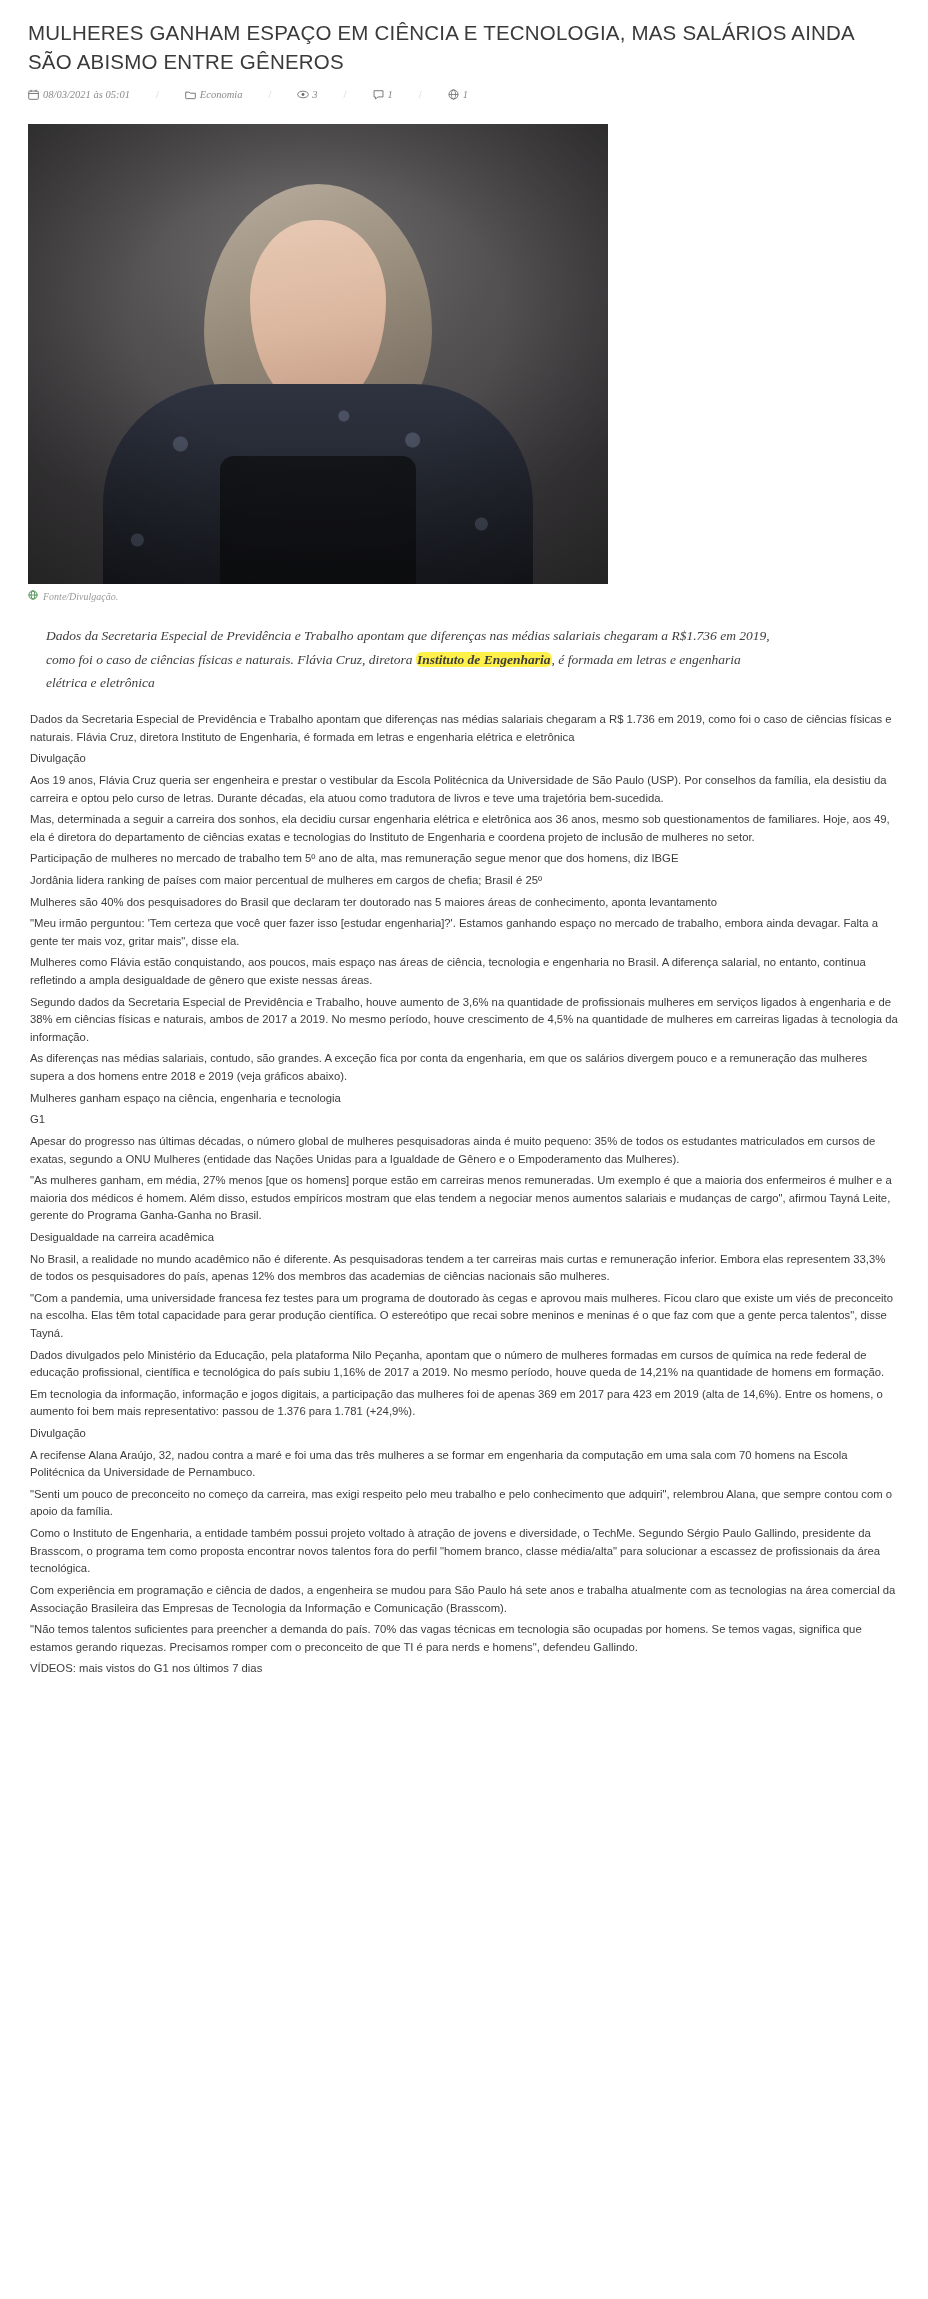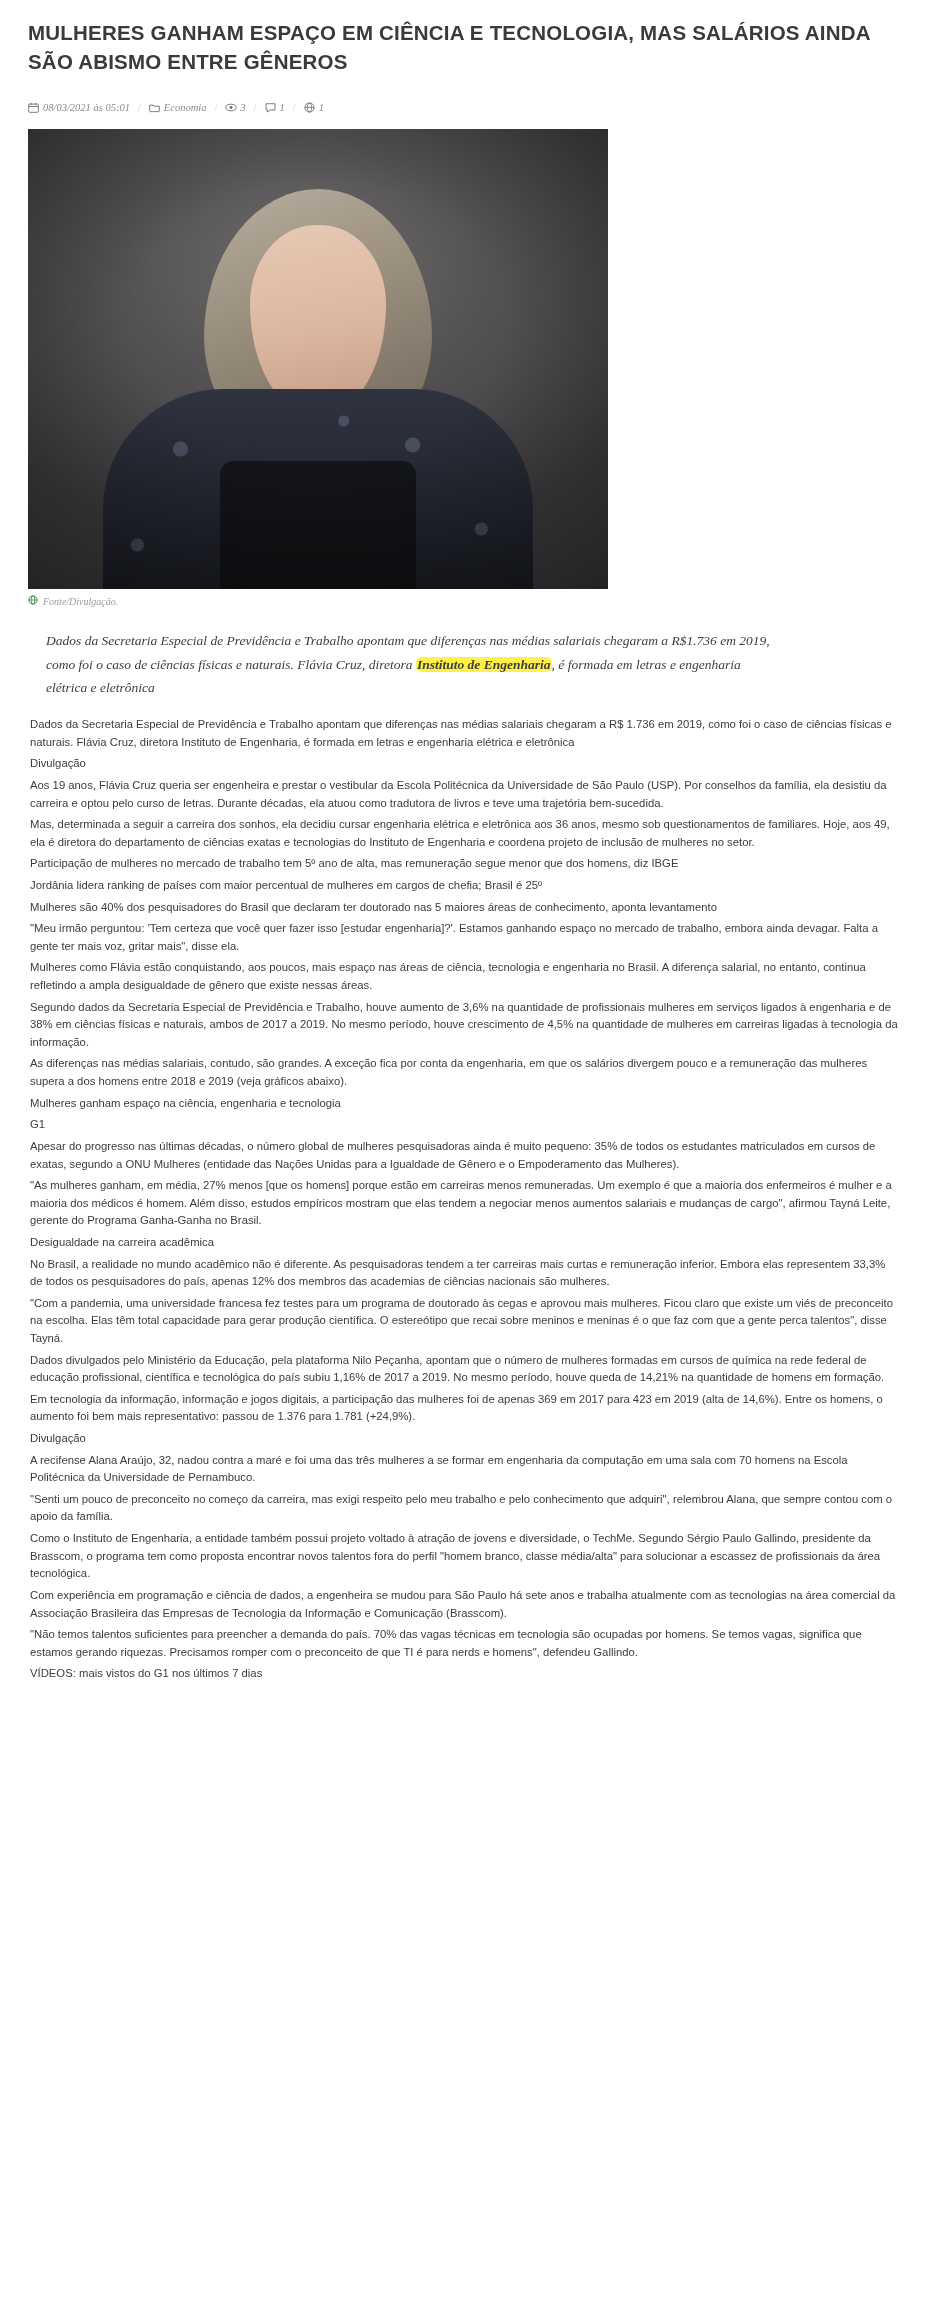--- a/index.html
+++ b/index.html
@@ -14,33 +14,33 @@
     width: 928px;
     min-height: 2299px;
     margin: 0 auto;
     background: #ffffff;
     position: relative;
     padding: 0 28px;
   }
   .article-title {
     font-size: 20.5px;
     line-height: 1.42;
-    font-weight: 700;
+    font-weight: 400;
     color: #3a3a3a;
     letter-spacing: 0.2px;
     margin: 18px 0 0 0;
     padding: 0 8px 0 0;
     text-transform: uppercase;
     font-family: "Liberation Sans", sans-serif;
   }
   .meta-bar {
     display: flex;
     align-items: flex-end;
-    gap: 6px;
-    margin-top: 26px;
+    gap: 24px;
+    margin-top: 13px;
     font-size: 10.5px;
     color: #8a8a8a;
     font-style: italic;
     font-family: "Liberation Serif", serif;
   }
   .meta-item {
     display: inline-flex;
     align-items: center;
     gap: 4px;
     white-space: nowrap;
@@ -55,21 +55,21 @@
     width: 11px;
     height: 11px;
     line-height: 11px;
     text-align: center;
     font-size: 10px;
     font-style: normal;
     color: #6b6b6b;
   }
   .meta-icon svg { display: block; }
   .hero-wrap {
-    margin-top: 16px;
+    margin-top: 24px;
     width: 100%;
   }
   .hero-photo {
     width: 580px;
     height: 460px;
     background: #4a4a4c;
     position: relative;
     overflow: hidden;
     display: block;
   }

